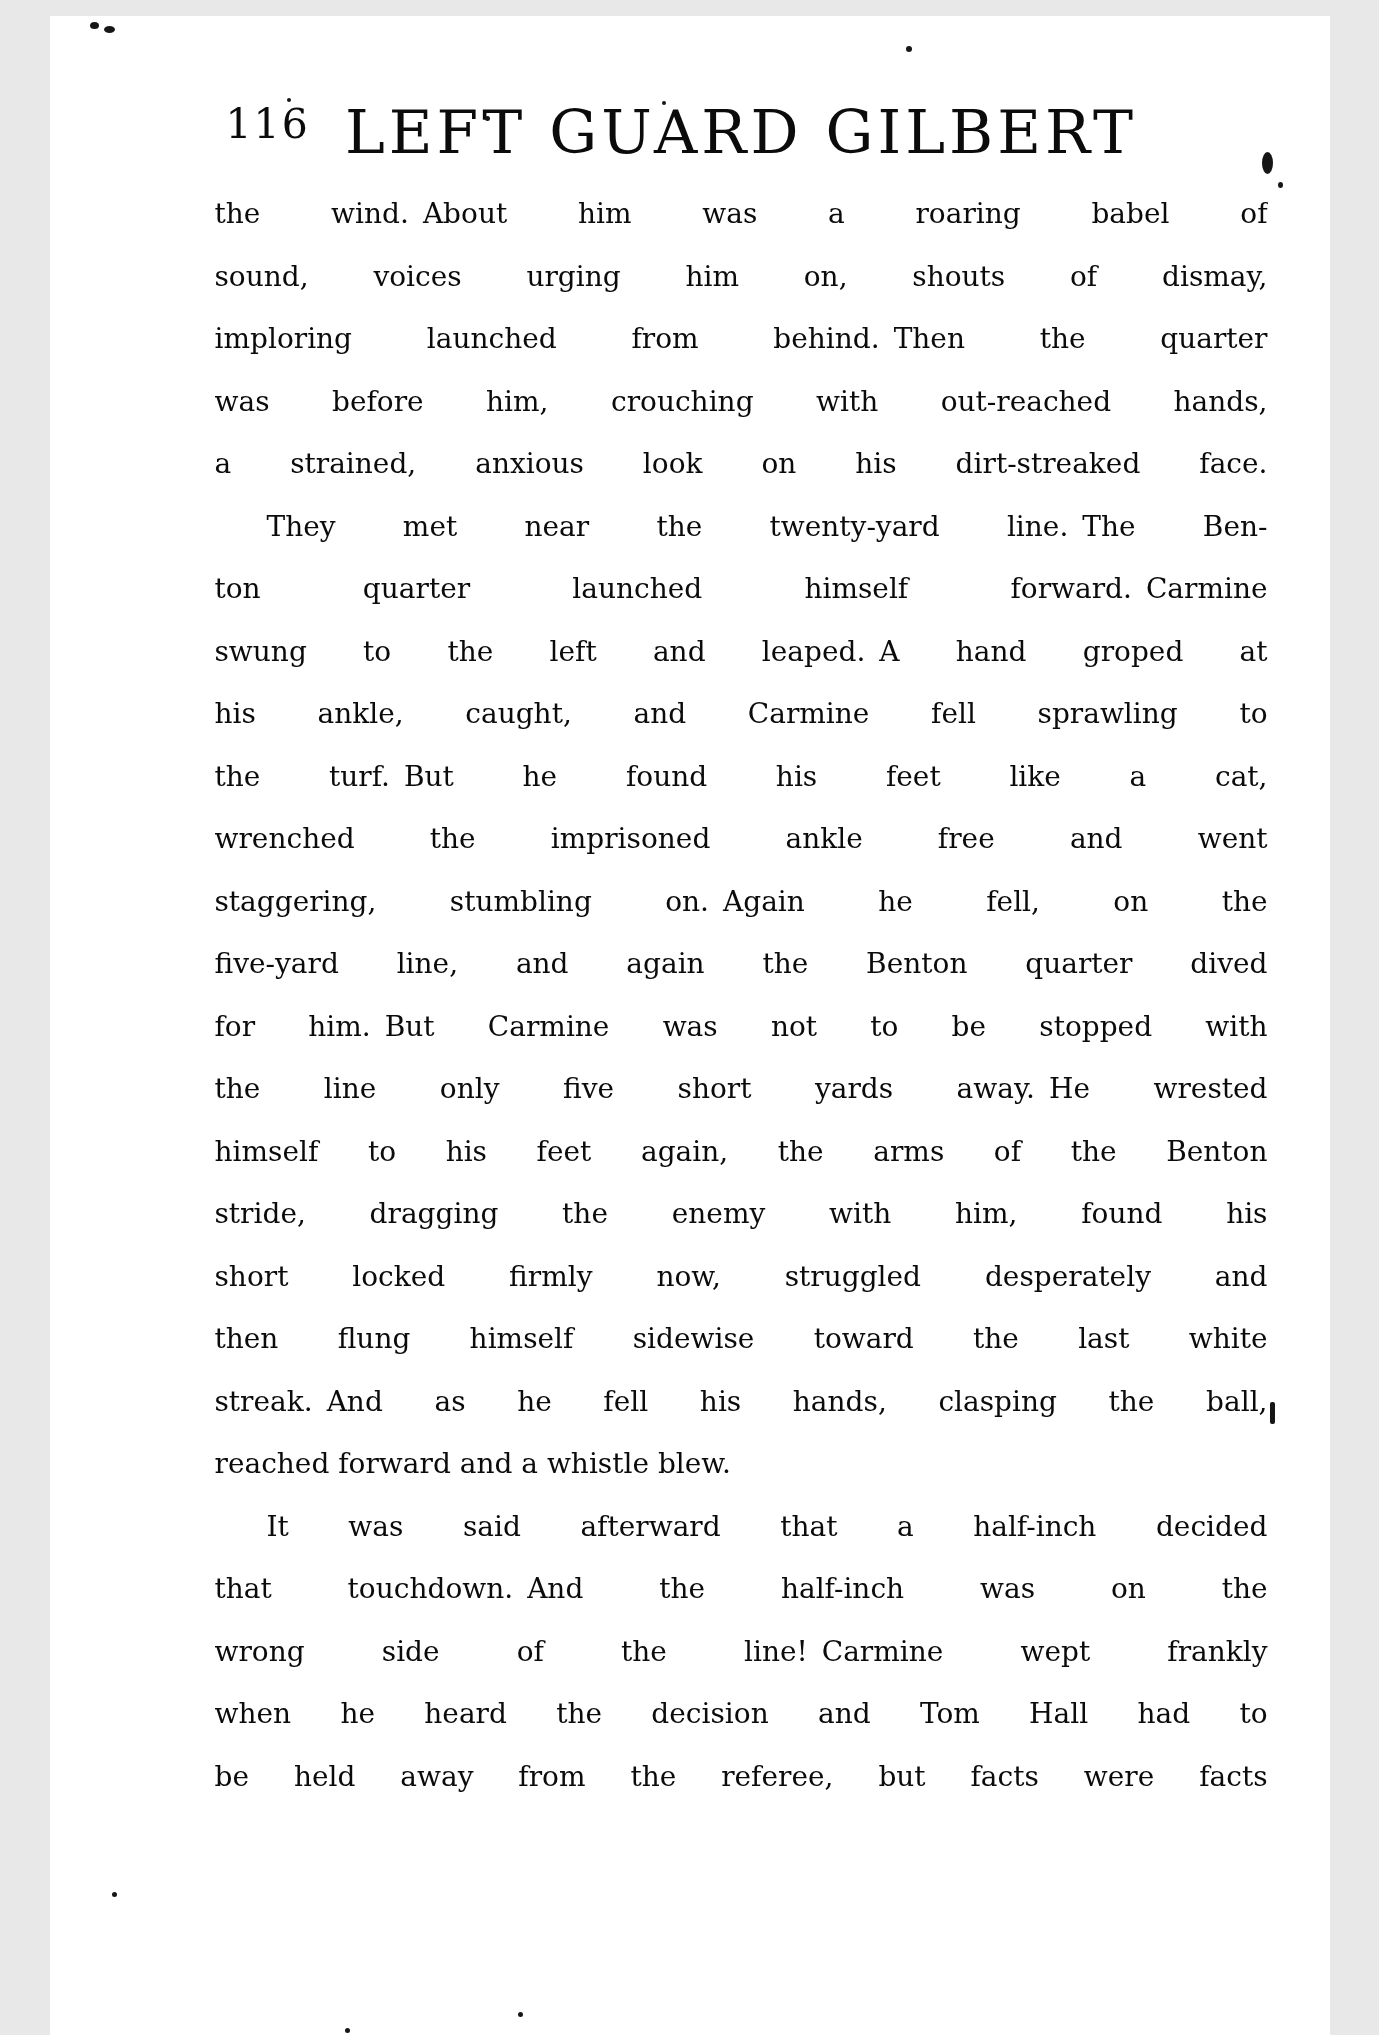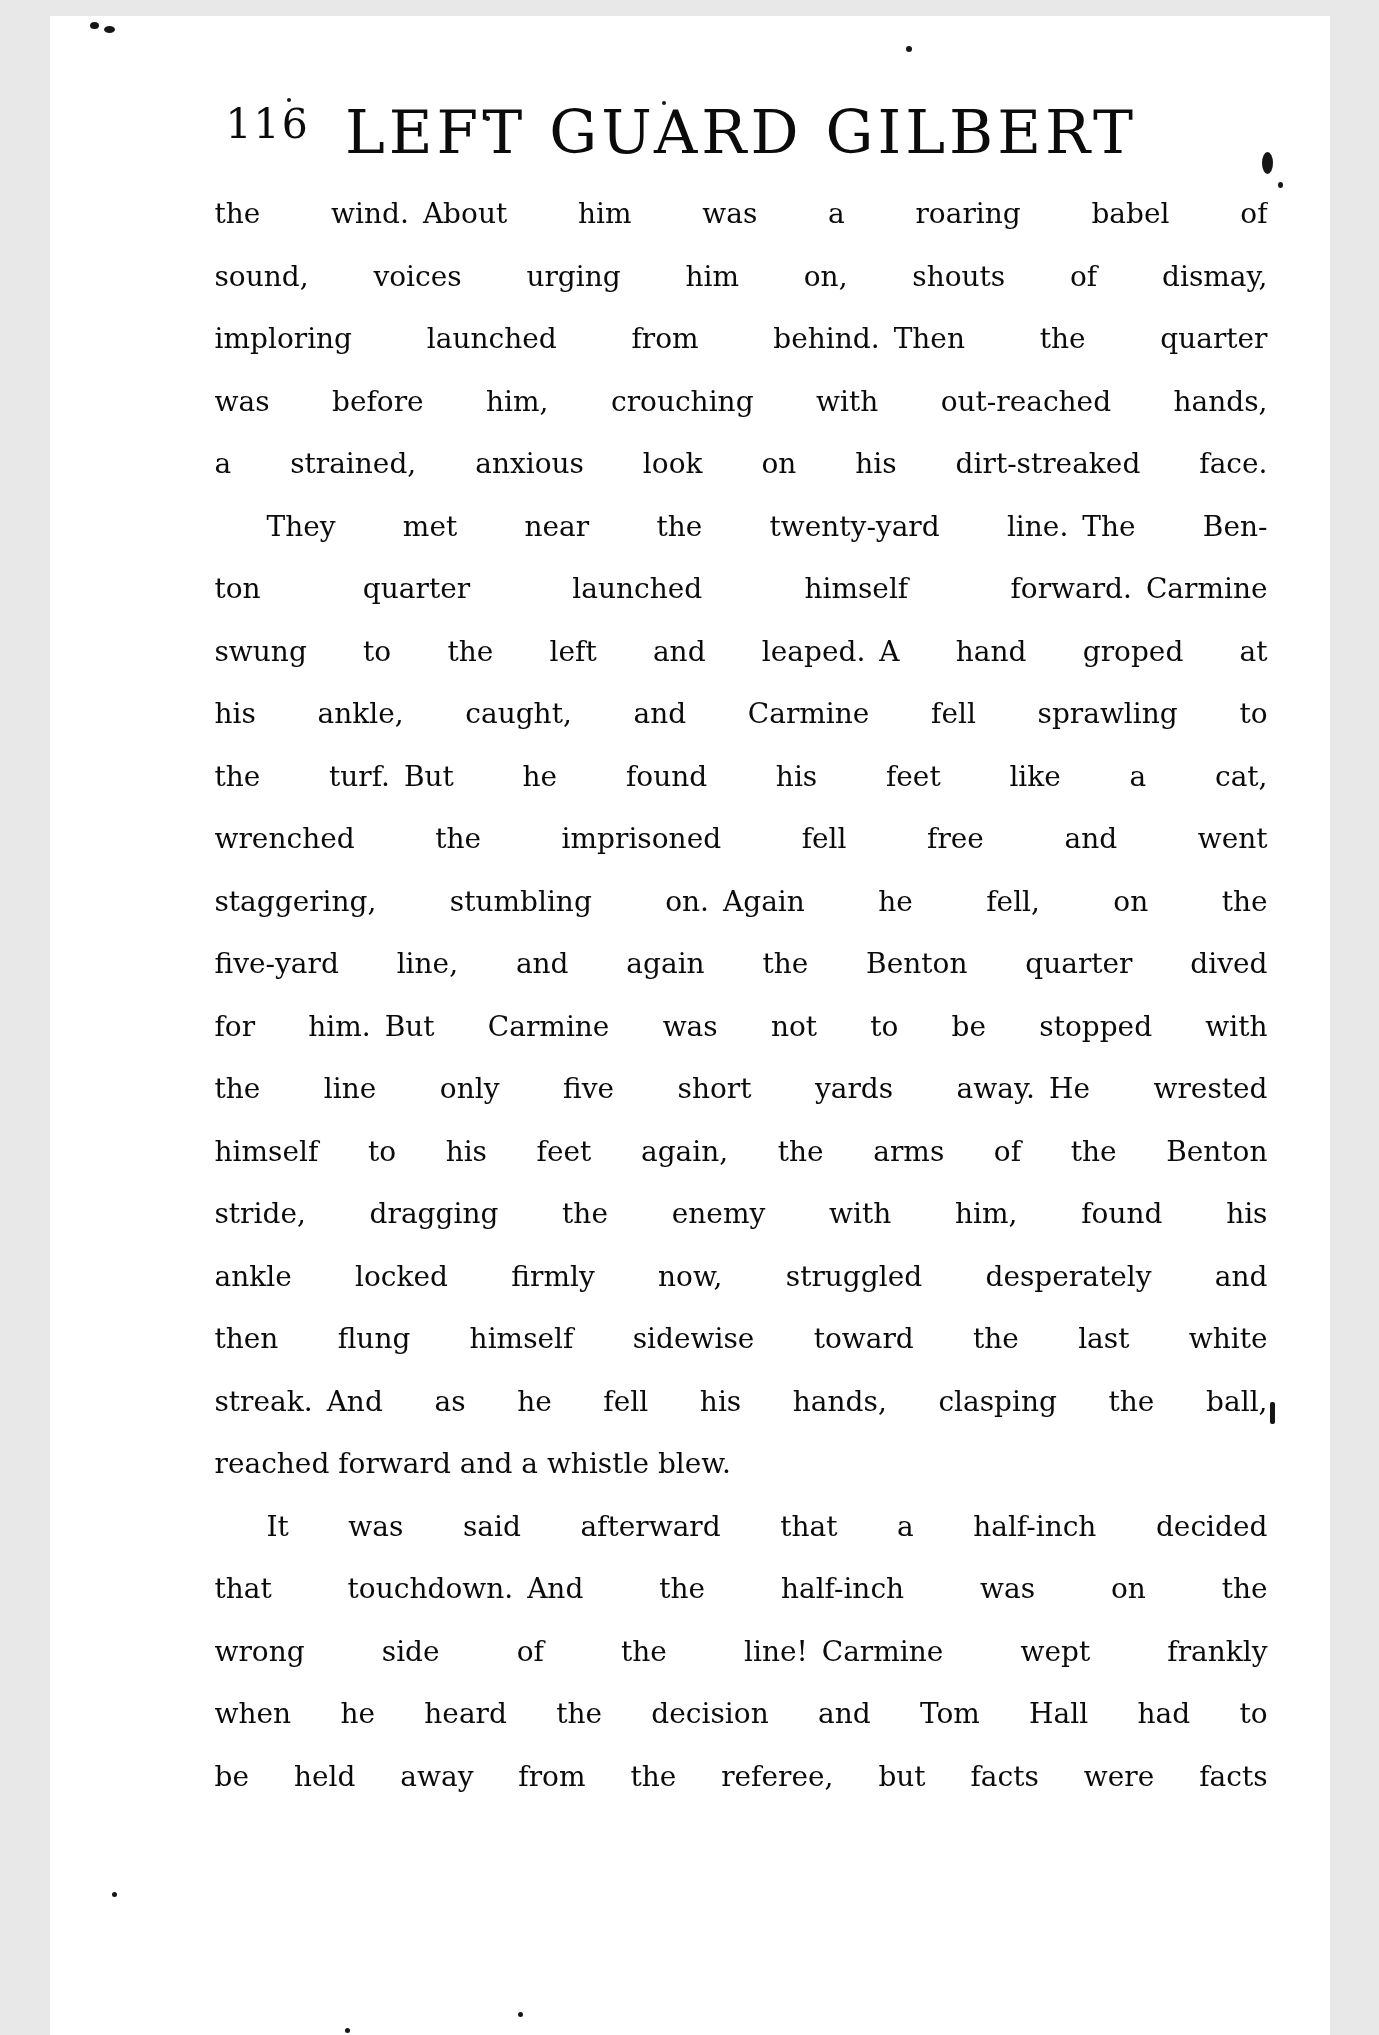--- a/index.html
+++ b/index.html
@@ -50,28 +50,28 @@
       <div class="line">the wind. About him was a roaring babel of</div>
       <div class="line">sound, voices urging him on, shouts of dismay,</div>
       <div class="line">imploring launched from behind. Then the quarter</div>
       <div class="line">was before him, crouching with out-reached hands,</div>
       <div class="line">a strained, anxious look on his dirt-streaked face.</div>
       <div class="line indent">They met near the twenty-yard line. The Ben-</div>
       <div class="line">ton quarter launched himself forward. Carmine</div>
       <div class="line">swung to the left and leaped. A hand groped at</div>
       <div class="line">his ankle, caught, and Carmine fell sprawling to</div>
       <div class="line">the turf. But he found his feet like a cat,</div>
-      <div class="line">wrenched the imprisoned fell free and went</div>
+      <div class="line">wrenched the imprisoned ankle free and went</div>
       <div class="line">staggering, stumbling on. Again he fell, on the</div>
       <div class="line">five-yard line, and again the Benton quarter dived</div>
       <div class="line">for him. But Carmine was not to be stopped with</div>
       <div class="line">the line only five short yards away. He wrested</div>
       <div class="line">himself to his feet again, the arms of the Benton</div>
       <div class="line">stride, dragging the enemy with him, found his</div>
-      <div class="line">ankle locked firmly now, struggled desperately and</div>
+      <div class="line">short locked firmly now, struggled desperately and</div>
       <div class="line">then flung himself sidewise toward the last white</div>
       <div class="line">streak. And as he fell his hands, clasping the ball,</div>
       <div class="line ragged">reached forward and a whistle blew.</div>
       <div class="line indent">It was said afterward that a half-inch decided</div>
       <div class="line">that touchdown. And the half-inch was on the</div>
       <div class="line">wrong side of the line! Carmine wept frankly</div>
       <div class="line">when he heard the decision and Tom Hall had to</div>
       <div class="line">be held away from the referee, but facts were facts</div>
     </main>
 

